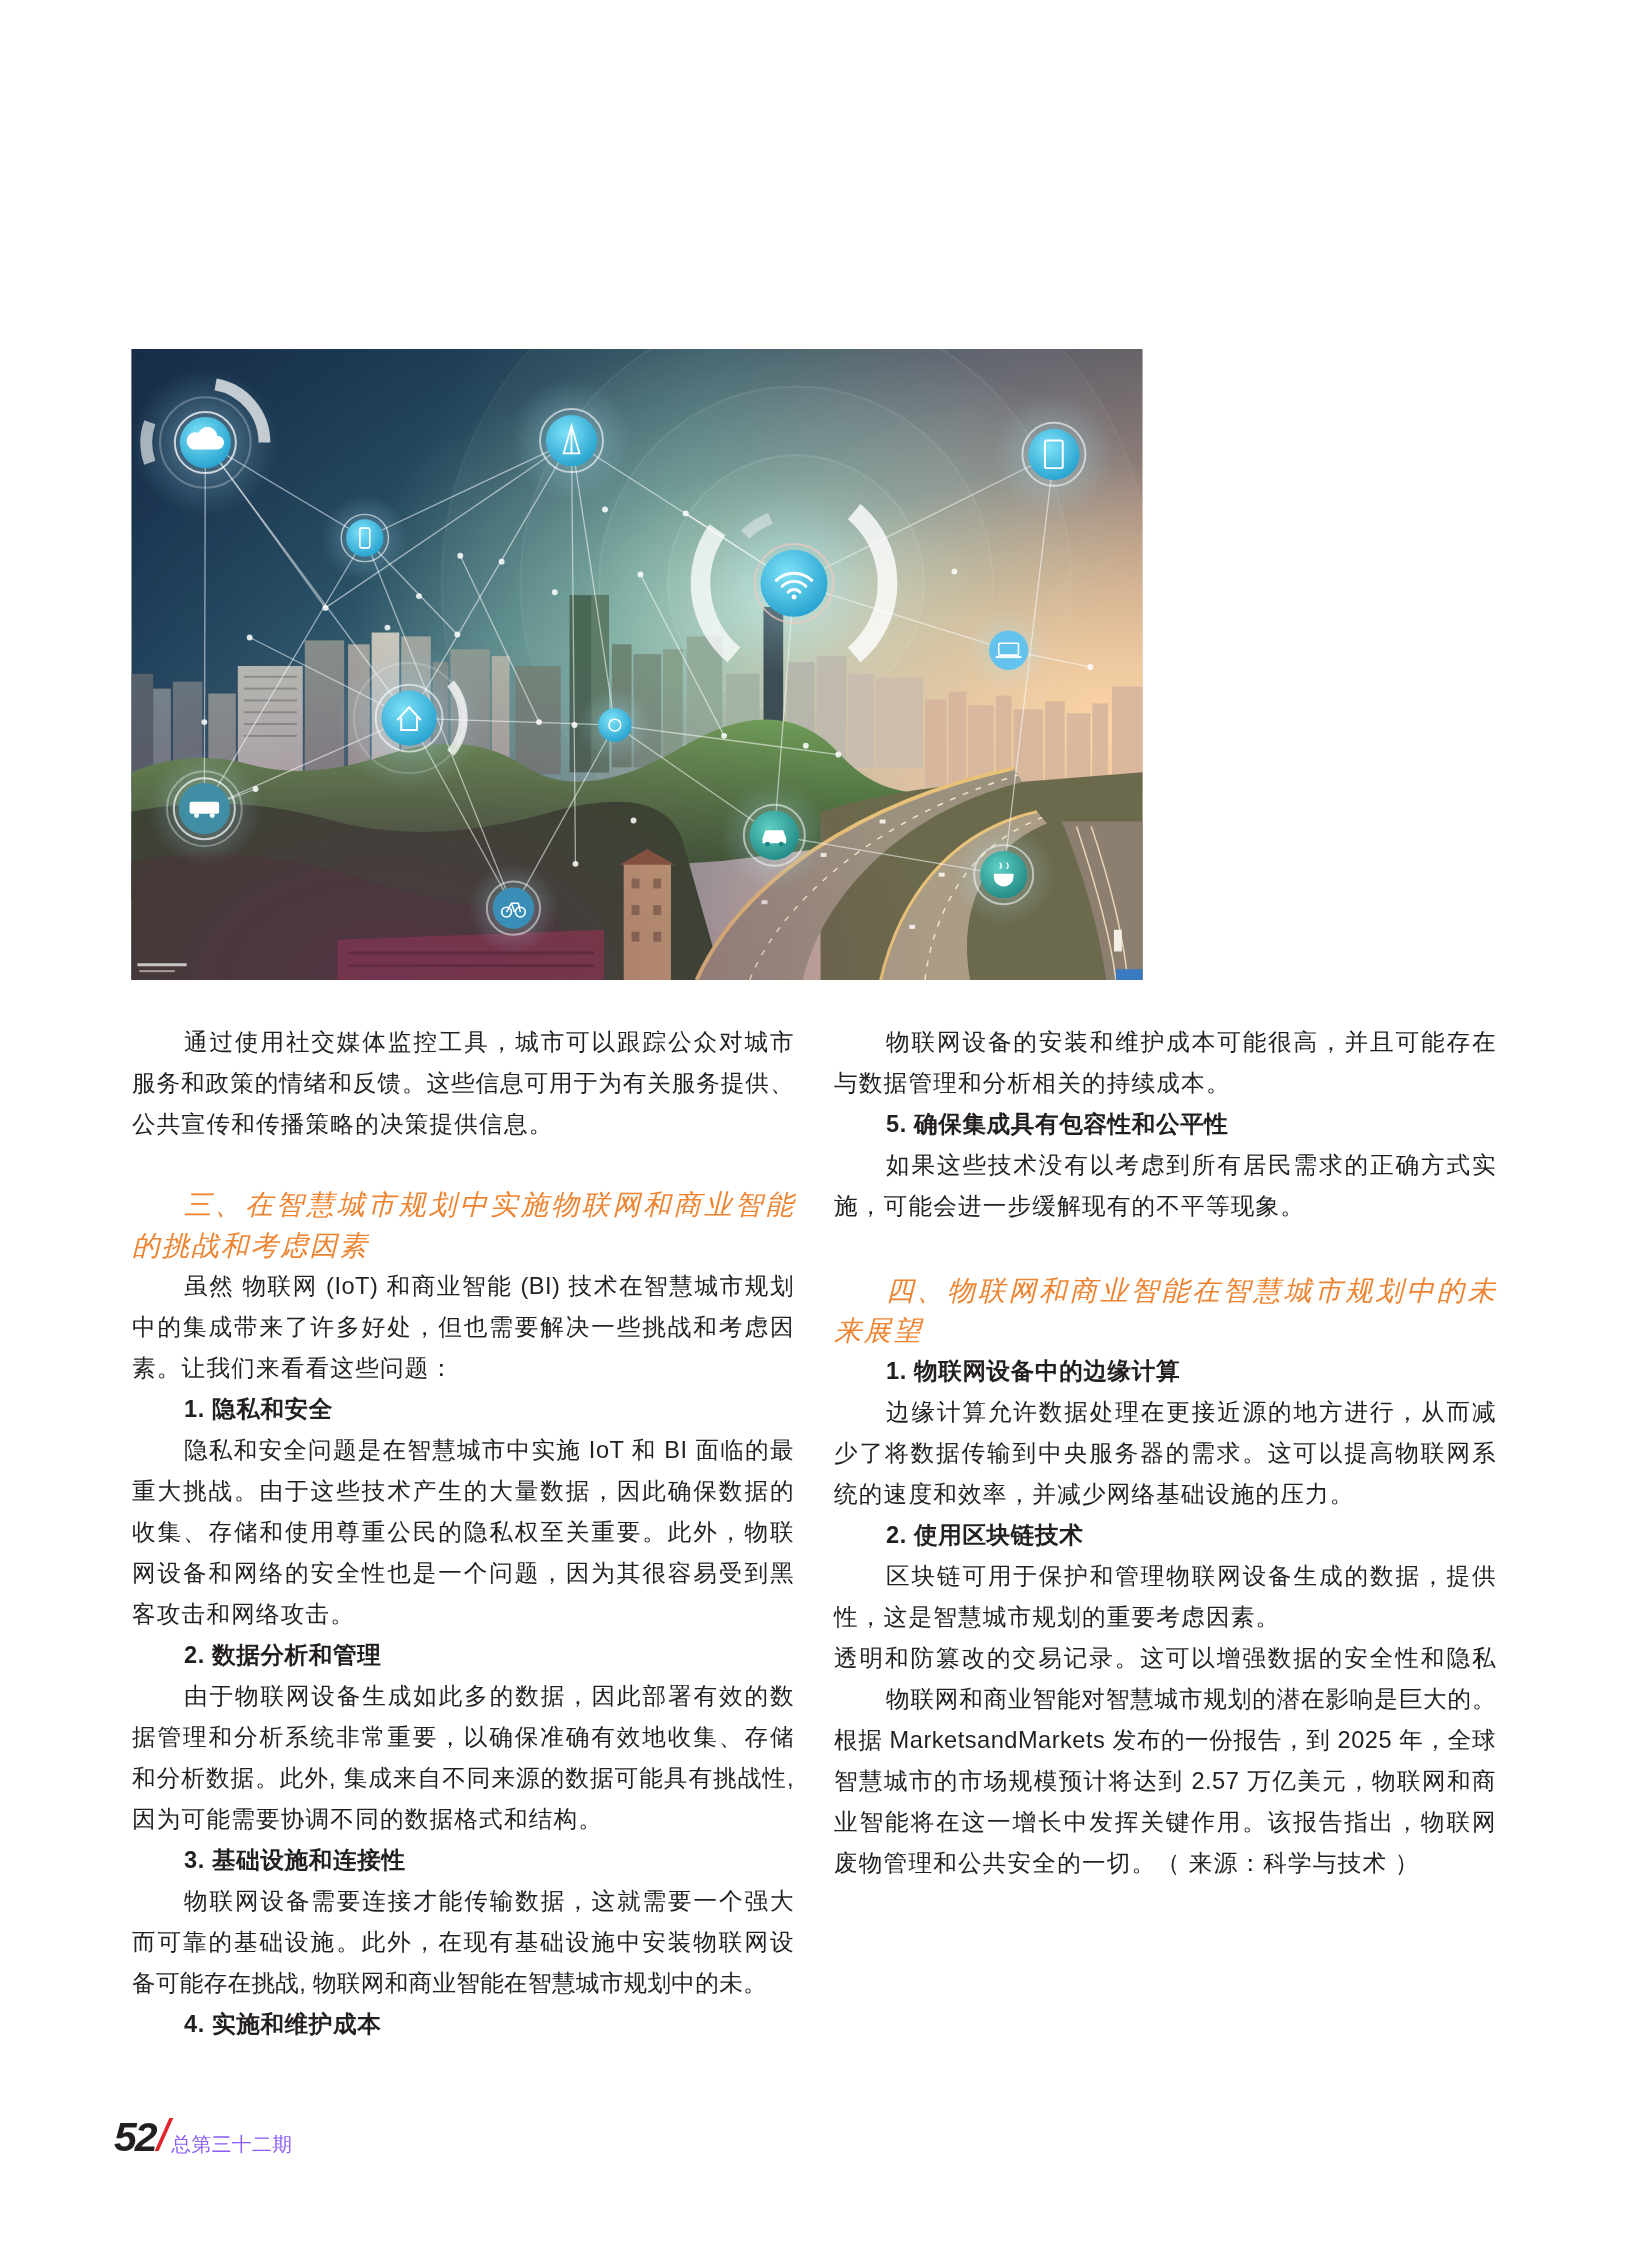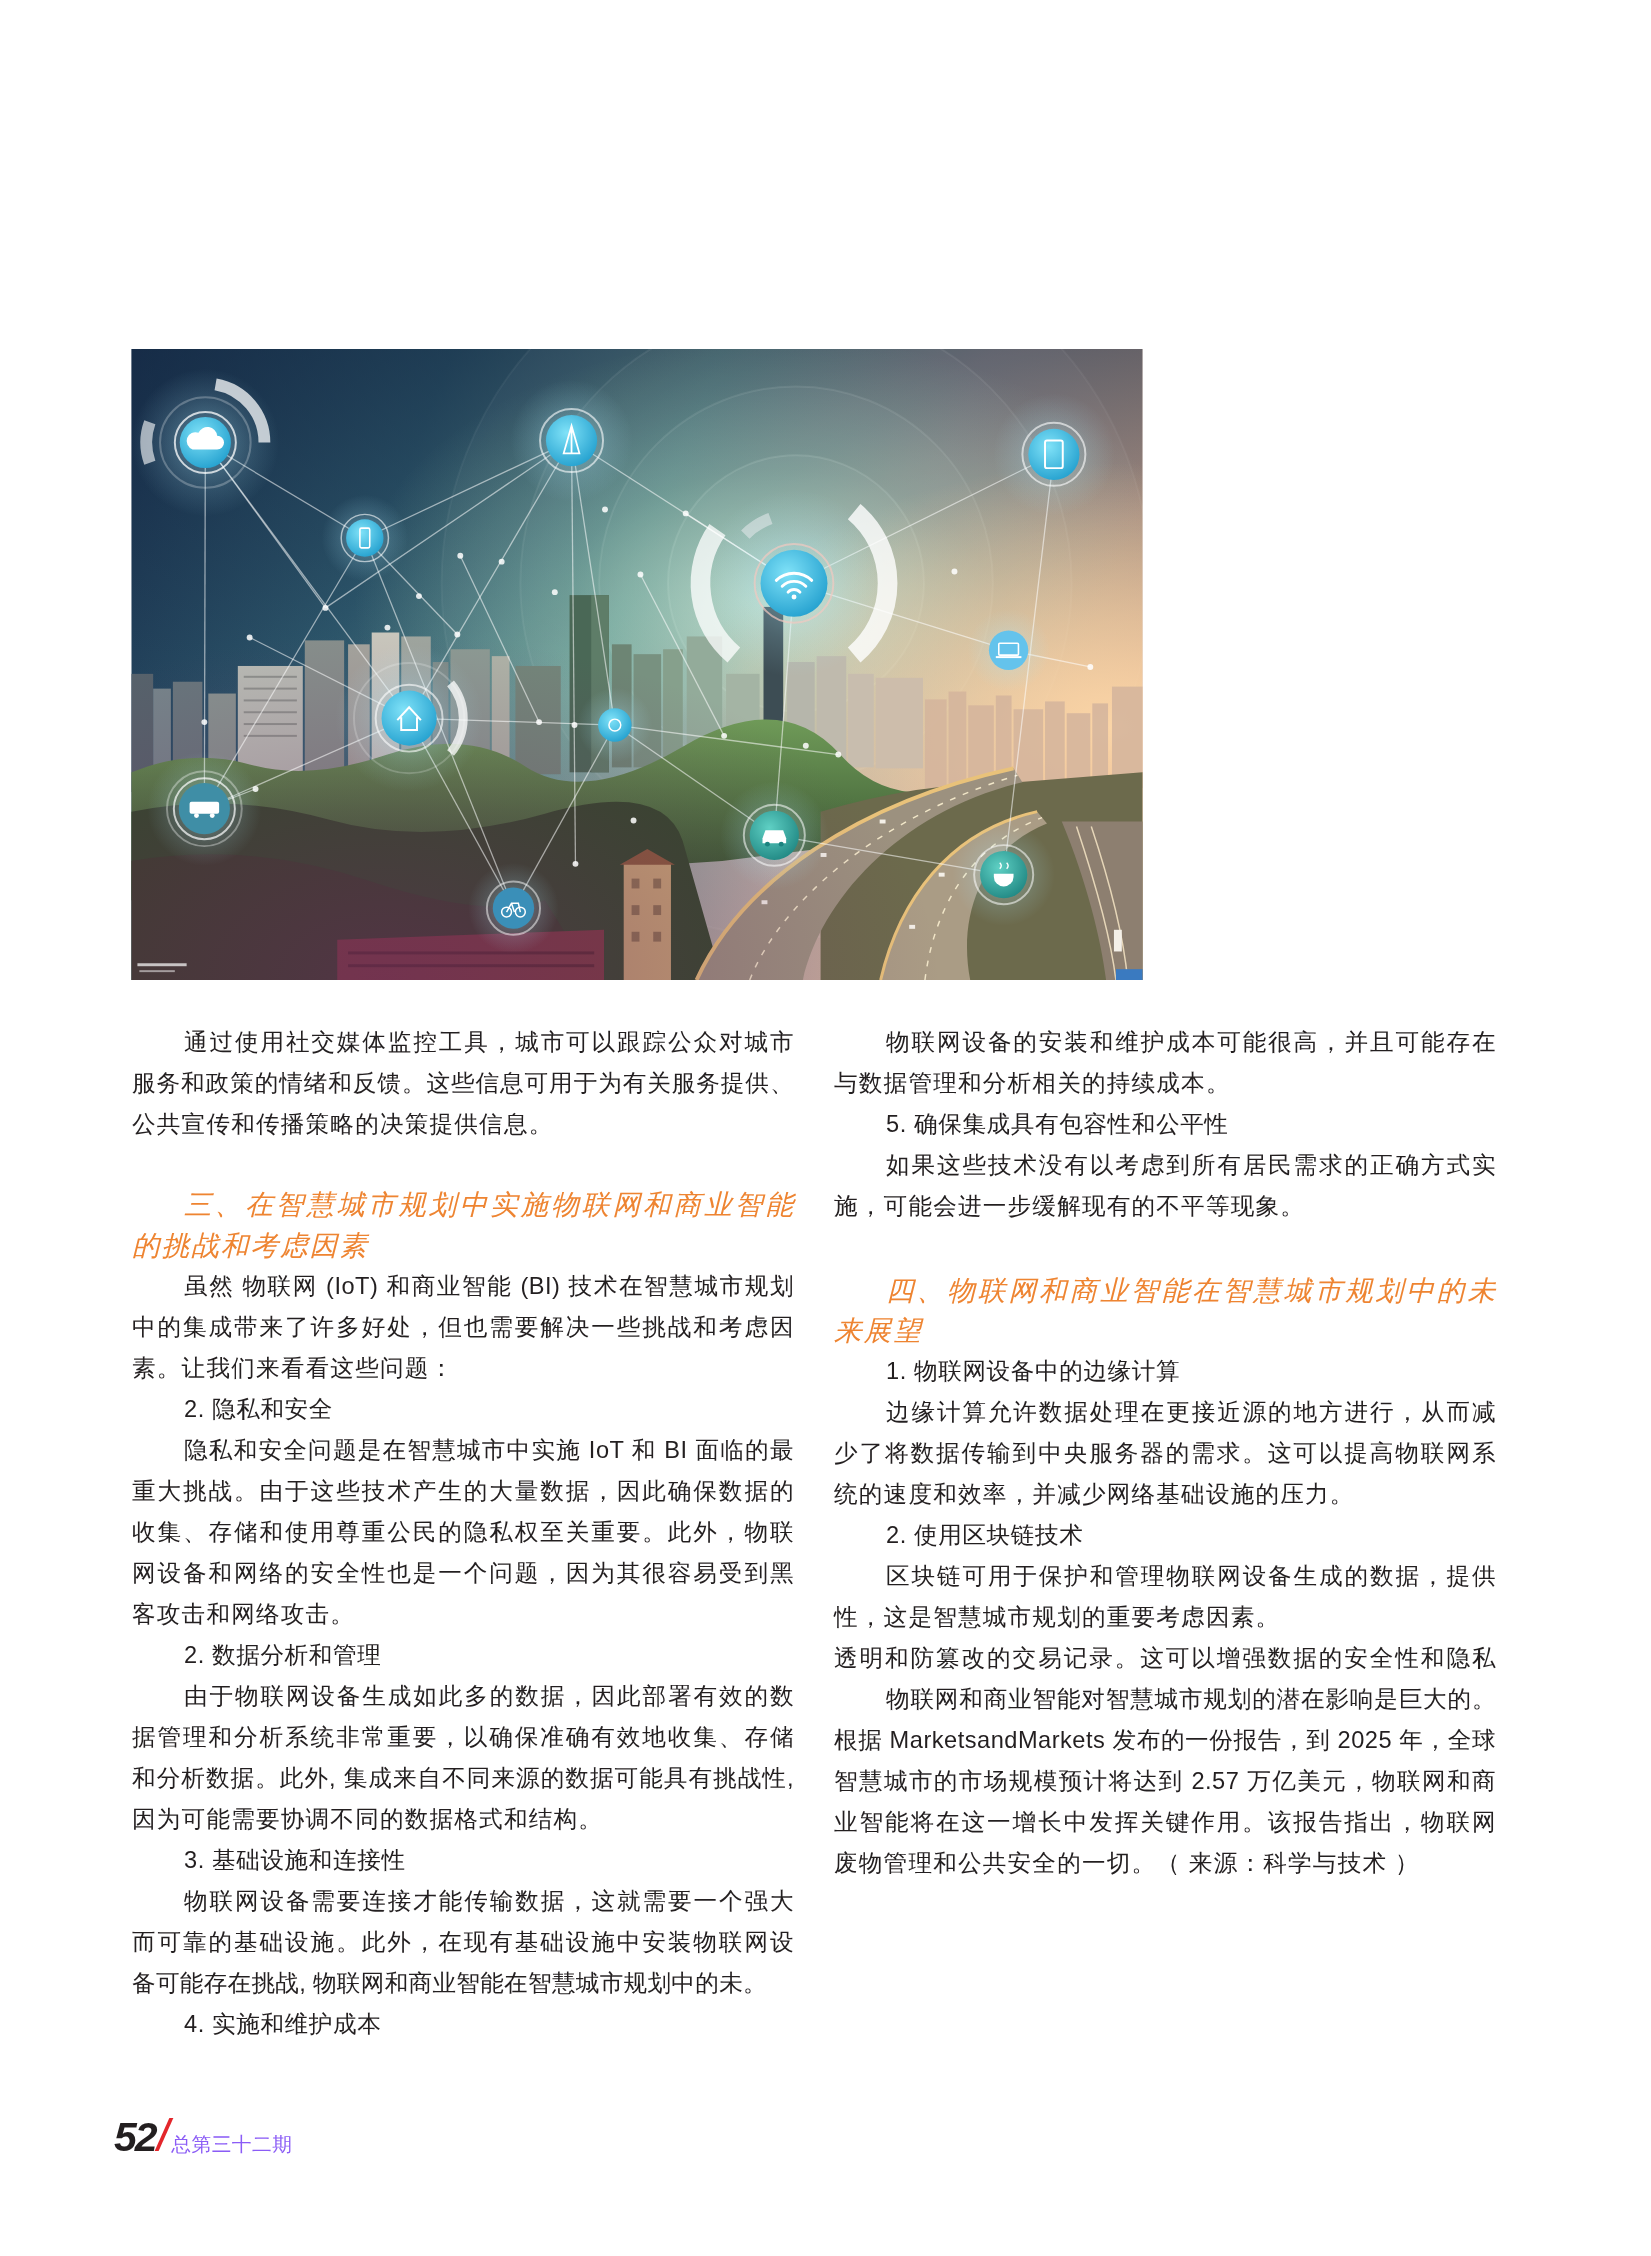--- a/index.html
+++ b/index.html
@@ -7,21 +7,21 @@
          font-family: "Liberation Sans", "DejaVu Sans", sans-serif; color: #231f20; }
   .photo { position: absolute; left: 131px; top: 349px; width: 1012px; height: 631px; overflow: hidden; }
   .photo svg { display: block; }
   .col { position: absolute; top: 1022px; width: 662px; }
   .col-left { left: 132px; }
   .col-right { left: 834px; }
   .ln { height: 41px; line-height: 41px; font-size: 23.6px; letter-spacing: 0.5px;
         white-space: nowrap; text-align: justify; text-align-last: justify; }
   .ln.end { text-align-last: left; letter-spacing: 1.2px; }
   .ind { padding-left: 52px; }
-  .sub { font-weight: normal; text-align-last: left; letter-spacing: 0.6px; }
+  .sub { font-weight: bold; text-align-last: left; letter-spacing: 0.6px; }
   .sec { color: #ee8431; }
   .hl { font-size: 27.6px; letter-spacing: 1px; white-space: nowrap;
         text-align: justify; text-align-last: justify; font-style: italic; }
   .hl.end { text-align-last: left; letter-spacing: 2px; }
   .sec-l { margin-top: 39px; }
   .sec-l .hl { height: 41px; line-height: 41px; }
   .sec-r { margin-top: 44px; }
   .sec-r .hl { height: 40px; line-height: 40px; }
   .footer { position: absolute; left: 114px; top: 2117px; display: flex; align-items: baseline; }
   .pnum { font-family: "Liberation Sans", sans-serif; font-style: italic; font-weight: bold;
@@ -342,21 +342,21 @@
   </div>
   <div class="sec sec-l">
     <div class="hl ind">三、在智慧城市规划中实施物联网和商业智能</div>
     <div class="hl end">的挑战和考虑因素</div>
   </div>
   <div>
     <div class="ln ind">虽然 物联网 (IoT) 和商业智能 (BI) 技术在智慧城市规划</div>
     <div class="ln">中的集成带来了许多好处，但也需要解决一些挑战和考虑因</div>
     <div class="ln end">素。让我们来看看这些问题：</div>
   </div>
-  <div class="ln sub ind">2. 隐私和安全</div>
+  <div class="ln sub ind">1. 隐私和安全</div>
   <div>
     <div class="ln ind">隐私和安全问题是在智慧城市中实施 IoT 和 BI 面临的最</div>
     <div class="ln">重大挑战。由于这些技术产生的大量数据，因此确保数据的</div>
     <div class="ln">收集、存储和使用尊重公民的隐私权至关重要。此外，物联</div>
     <div class="ln">网设备和网络的安全性也是一个问题，因为其很容易受到黑</div>
     <div class="ln end">客攻击和网络攻击。</div>
   </div>
   <div class="ln sub ind">2. 数据分析和管理</div>
   <div>
     <div class="ln ind">由于物联网设备生成如此多的数据，因此部署有效的数</div>

